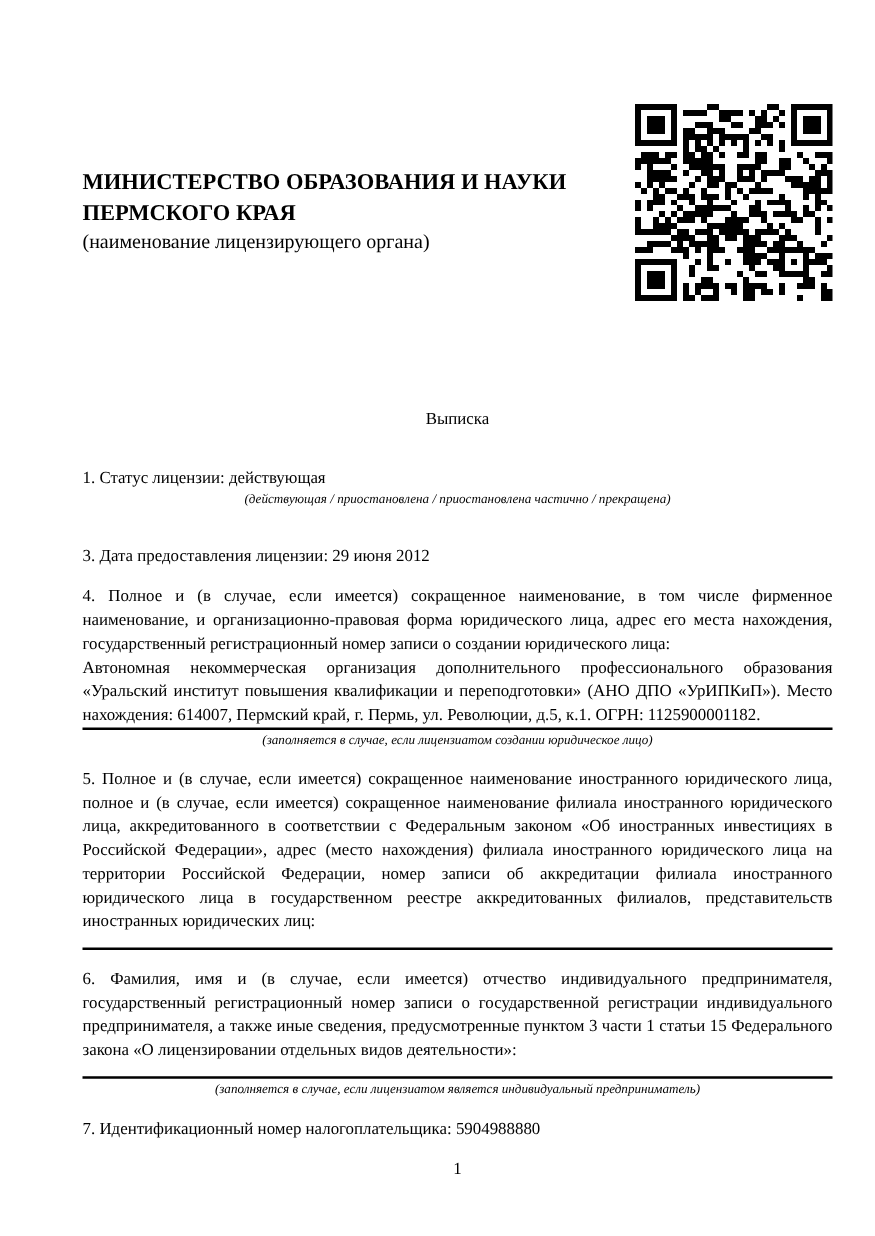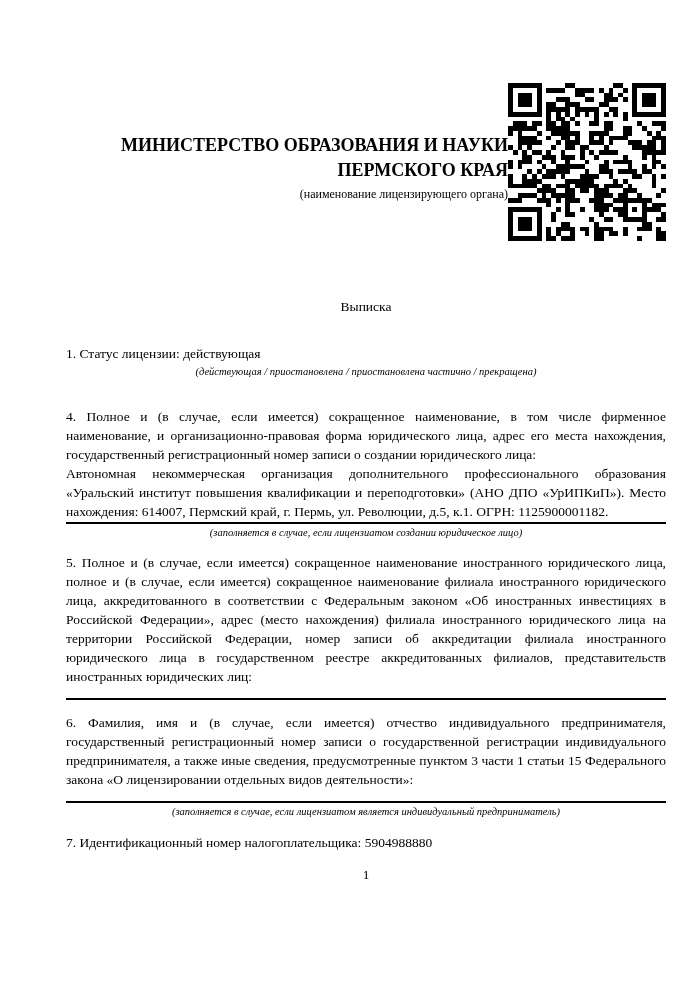--- a/index.html
+++ b/index.html
@@ -19,41 +19,41 @@
     line-height: 19px;
     color: #000000;
     overflow: hidden;
   }
   .header {
     display: flex;
     align-items: center;
   }
   .header-text {
     flex: 1 1 auto;
-    text-align: right;
+    text-align: left;
     padding-top: 10px;
   }
   .ministry-name {
     font-size: 18px;
     font-weight: bold;
     line-height: 25px;
   }
   .ministry-caption {
-    font-size: 12px;
+    font-size: 16px;
     line-height: 14px;
     margin-top: 4px;
   }
   .qr {
     flex: 0 0 auto;
     width: 158px;
     height: 158px;
     display: block;
   }
   .doc-title {
-    margin-top: 56px;
+    margin-top: 84px;
     text-align: center;
     line-height: 20px;
   }
   .items {
     margin-top: 27px;
   }
   .item {
     margin-bottom: 13px;
   }
   .item-1 { margin-bottom: 28px; }
@@ -641,20 +641,23 @@
   </div>
 
   <div class="items">
 
     <div class="item item-1">
       <div class="item-text">1. Статус лицензии: действующая</div>
       <div class="note">(действующая / приостановлена / приостановлена частично / прекращена)</div>
     </div>
 
 
+    <div class="item">
+      <div class="item-text">3. Дата предоставления лицензии: 29 июня 2012</div>
+    </div>
 
     <div class="item">
       <div class="item-text justify">4. Полное и (в случае, если имеется) сокращенное наименование, в том числе фирменное наименование, и организационно-правовая форма юридического лица, адрес его места нахождения, государственный регистрационный номер записи о создании юридического лица:</div>
       <div class="item-text justify">Автономная некоммерческая организация дополнительного профессионального образования «Уральский институт повышения квалификации и переподготовки» (АНО ДПО «УрИПКиП»). Место нахождения: 614007, Пермский край, г. Пермь, ул. Революции, д.5, к.1. ОГРН: 1125900001182.</div>
       <div class="rule"></div>
       <div class="note">(заполняется в случае, если лицензиатом создании юридическое лицо)</div>
     </div>
 
     <div class="item">
       <div class="item-text justify">5. Полное и (в случае, если имеется) сокращенное наименование иностранного юридического лица, полное и (в случае, если имеется) сокращенное наименование филиала иностранного юридического лица, аккредитованного в соответствии с Федеральным законом «Об иностранных инвестициях в Российской Федерации», адрес (место нахождения) филиала иностранного юридического лица на территории Российской Федерации, номер записи об аккредитации филиала иностранного юридического лица в государственном реестре аккредитованных филиалов, представительств иностранных юридических лиц:</div>

